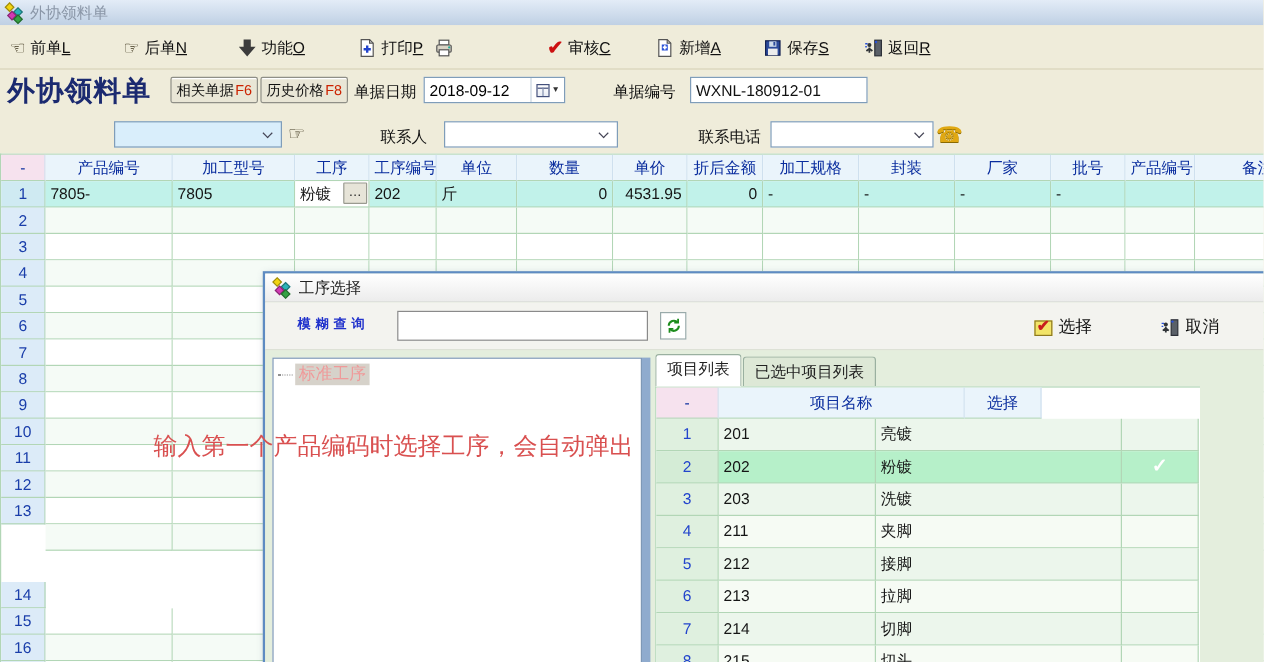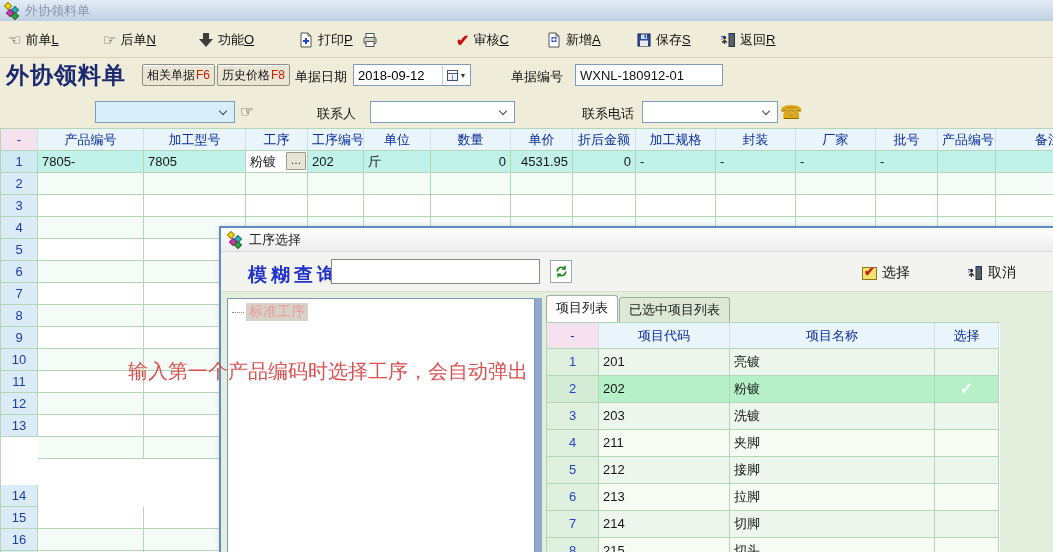--- a/index.html
+++ b/index.html
@@ -75,21 +75,21 @@
   .ellipsis-btn { position:absolute; right:1px; top:1px; width:20px; height:18px; background:#e7e4d8; border:1px solid #9a9a90;
                   font-size:11px; line-height:14px; text-align:center; color:#222; border-radius:1px; }
 
   
   #dialog { position:absolute; left:219px; top:226px; width:845px; height:340px; background:#e4eedd;
             border:2px solid #5e8bc2; z-index:10; box-shadow:2px 2px 6px rgba(60,80,120,.35); }
   .dlg-titlebar { position:absolute; left:0; top:0; right:0; height:24px; background:linear-gradient(#ffffff,#ececec);
                   border-bottom:1px solid #dcdcdc; display:flex; align-items:center; padding-left:6px; }
   .dlg-titlebar .t-text { margin-left:6px; color:#222; font-size:13px; }
   .dlg-toolbar { position:absolute; left:0; top:24px; right:0; height:40px; background:#f3f3ef; border-bottom:1px solid #d8dcd0; }
-  .fuzzy-label { position:absolute; left:27px; top:10px; font-size:19px; font-weight:bold; color:#2233cc; letter-spacing:4px; }
+  .fuzzy-label { position:absolute; left:27px; top:10px; font-size:11px; font-weight:bold; color:#2233cc; letter-spacing:4px; }
   .fuzzy-input { position:absolute; left:110px; top:7px; width:209px; height:25px; background:#fff; border:1px solid #8a8a8a; padding:0 4px; font-size:13px; }
   .refresh-btn { position:absolute; left:329px; top:8px; width:22px; height:23px; background:#fff; border:1px solid #9aa;
                  display:flex; align-items:center; justify-content:center; }
   .dlg-act { position:absolute; top:9px; height:24px; display:flex; align-items:center; gap:5px; font-size:14px; color:#111; }
   #select-act { left:641px; }
   #cancel-act { left:746px; }
   .chkbox-ico { width:15px; height:13px; background:#f2e468; border:1px solid #8c7820; position:relative; }
   .chkbox-ico:before { content:"✔"; position:absolute; left:1px; top:-4px; color:#c81d1d; font-weight:bold; font-size:13px; }
   .dlg-content { position:absolute; left:0; top:64px; right:0; bottom:0; background:#e4eedd; }
   .tree-panel { position:absolute; left:6px; top:6px; width:308px; height:300px; background:#fff; border:1px solid #7e98b6; }
@@ -621,21 +621,20 @@
         </div>
       </div>
       <div class="splitter"></div>
       <div class="tabs">
         <span class="tab active">项目列表</span>
         <span class="tab">已选中项目列表</span>
       </div>
       <div id="dlg-grid" class="grid">
           <div class="g-hrow">
             <div class="g-cell g-hcell first" style="width: 52px;">-</div>
-            <div class="g-cell g-hcell" style="width: 131px;">项目代码</div>
             <div class="g-cell g-hcell" style="width: 205px;">项目名称</div>
             <div class="g-cell g-hcell" style="width: 64px;">选择</div>
           </div>
           <div class="g-row">
             <div class="g-cell num" style="width: 52px;">1</div>
             <div class="g-cell" style="width: 131px;">201</div>
             <div class="g-cell" style="width: 205px;">亮镀</div>
             <div class="g-cell" style="width: 64px;"></div>
           </div>
           <div class="g-row sel">

